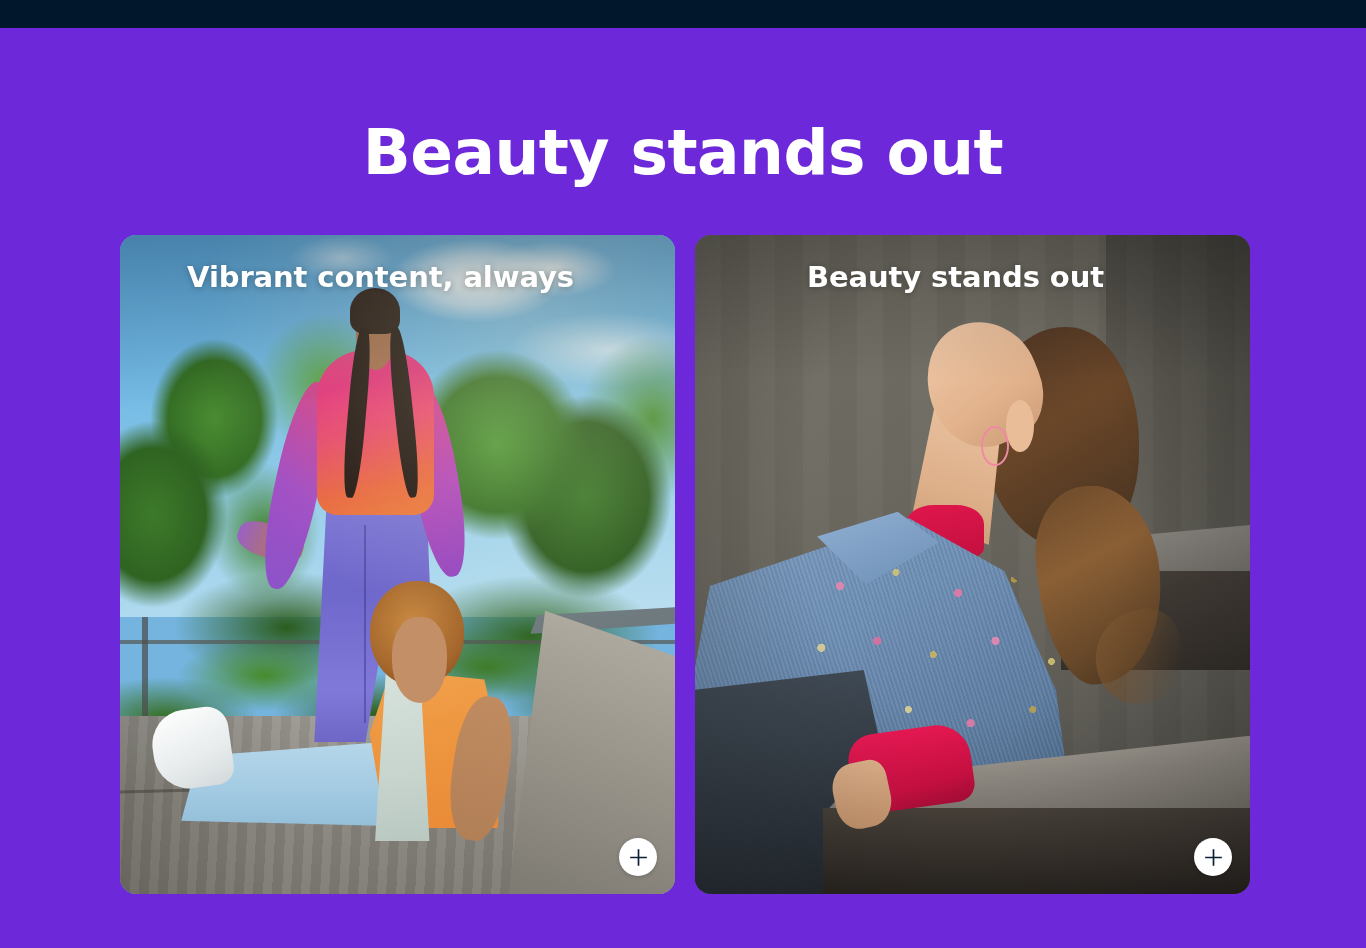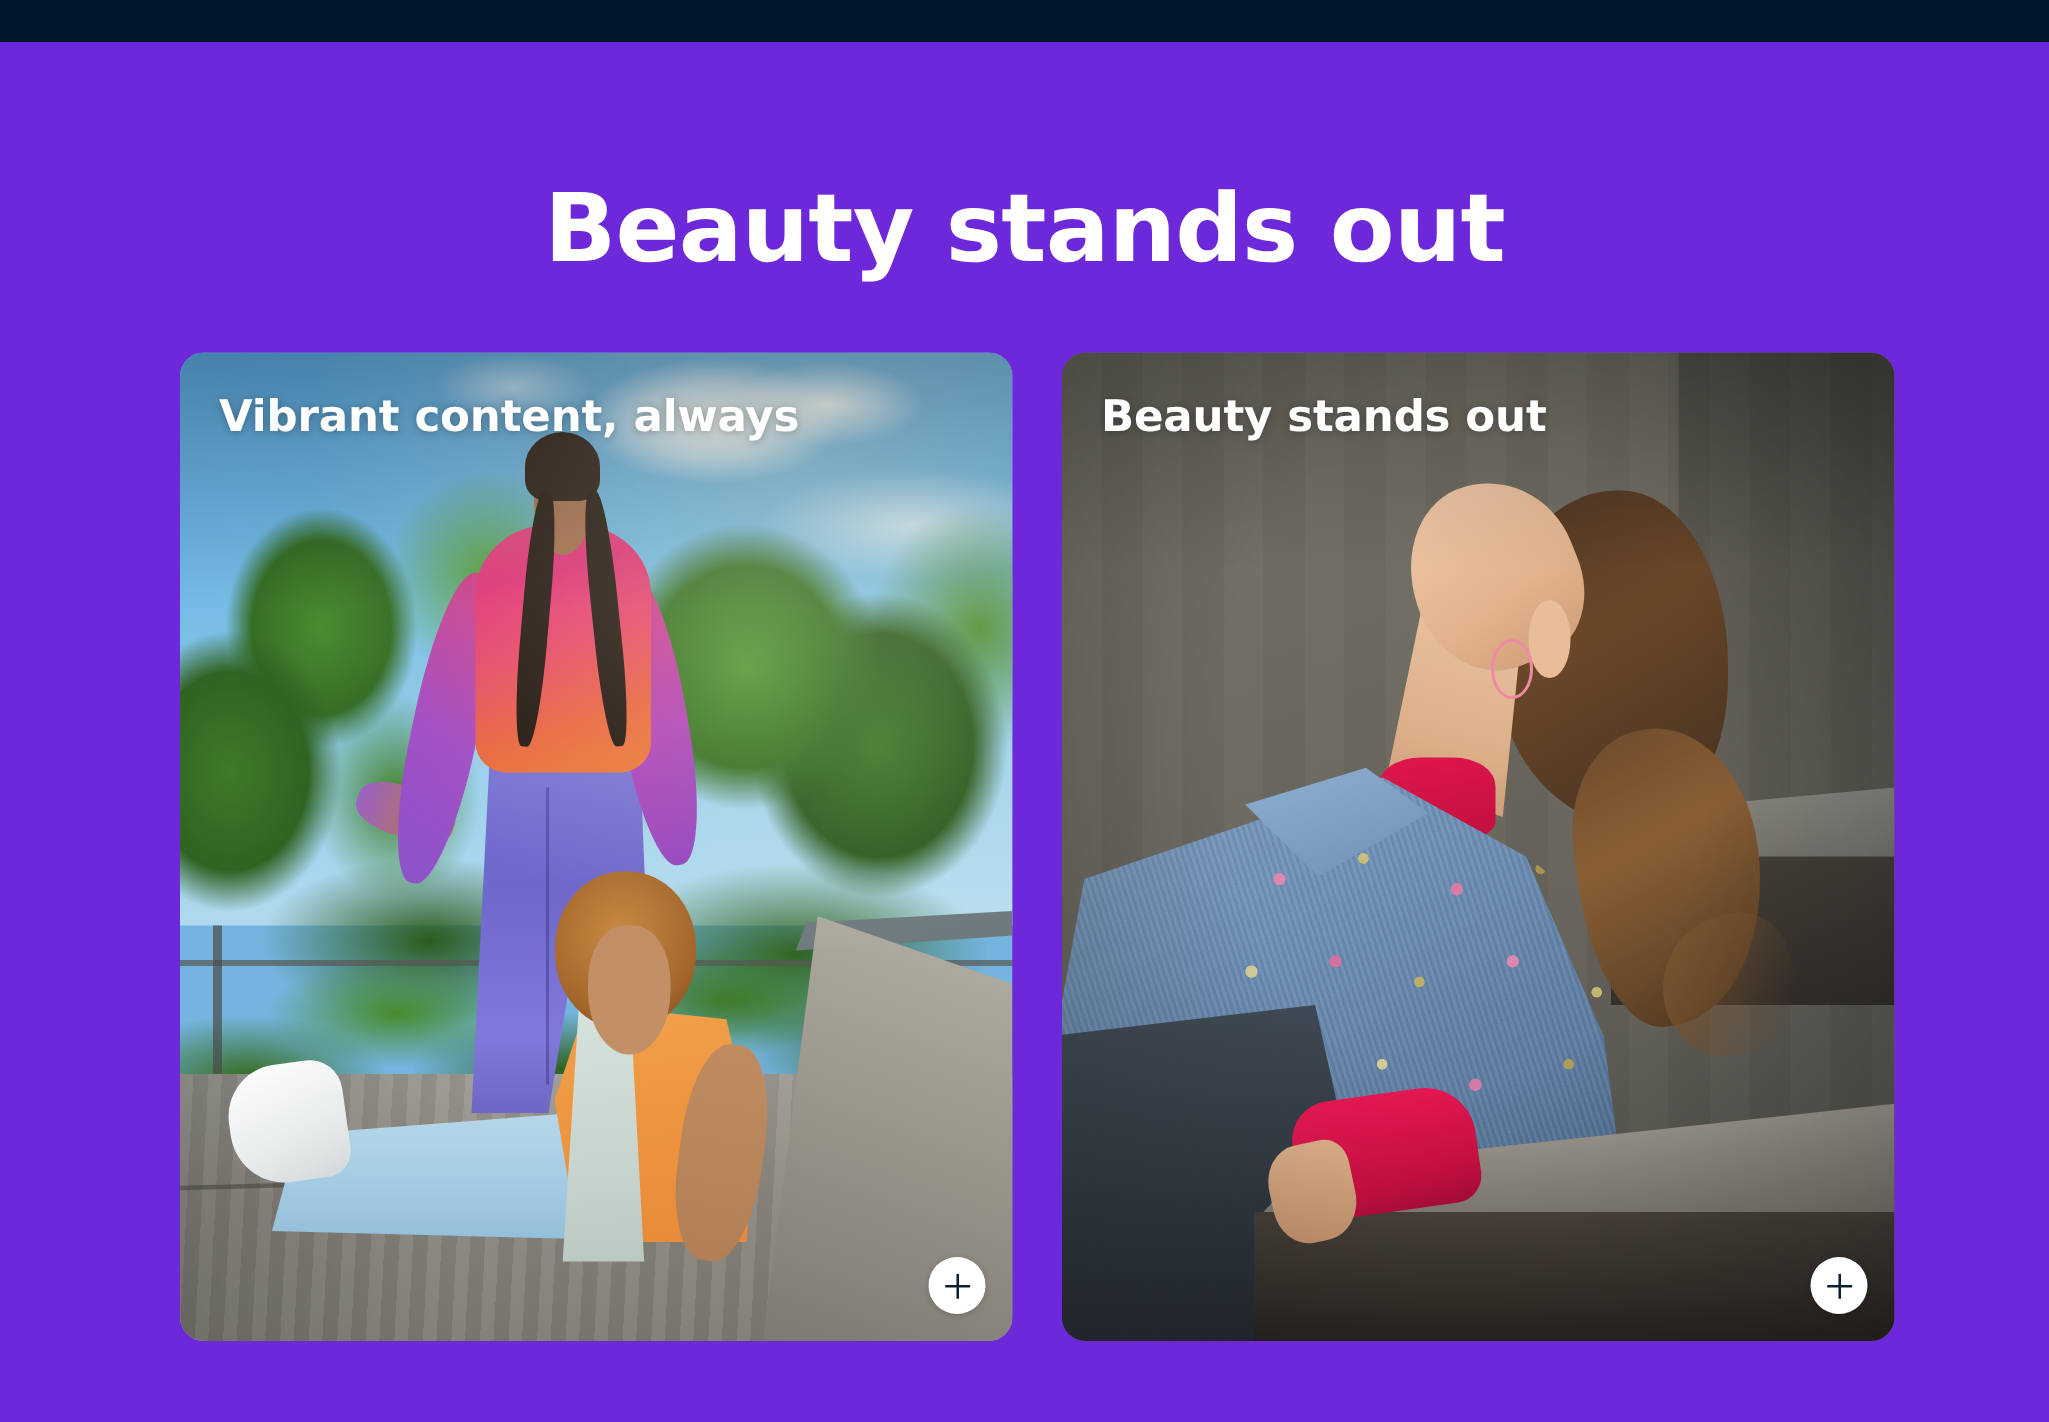--- a/index.html
+++ b/index.html
@@ -41,21 +41,22 @@
   }
 
   
   .card-grid {
     position: absolute;
     left: 120px;
     top: 207px;
     width: 1126px;
     height: 568px;
     display: flex;
-    gap: 33px;
+    gap: 20px;
+    text-align: center;
   }
 
   .card {
     position: relative;
     width: 555px;
     height: 659px;
     border-radius: 16px;
     overflow: hidden;
     flex: 0 0 auto;
   }

